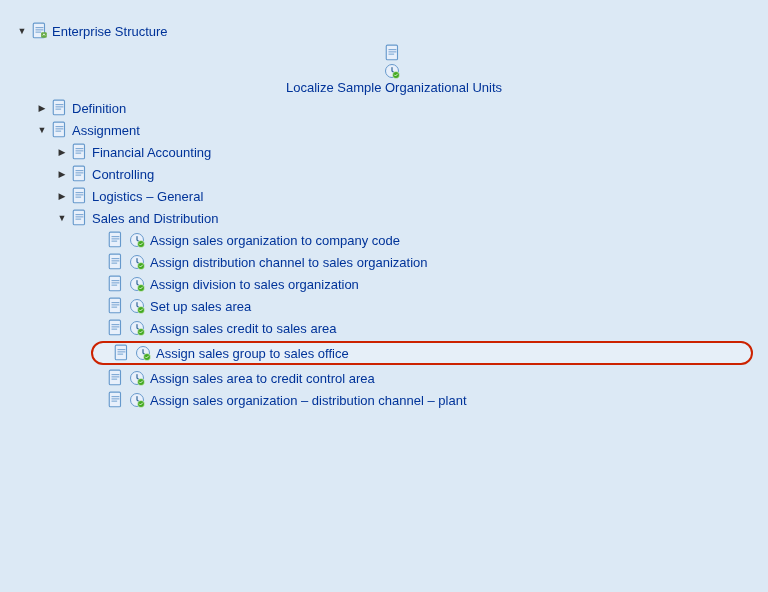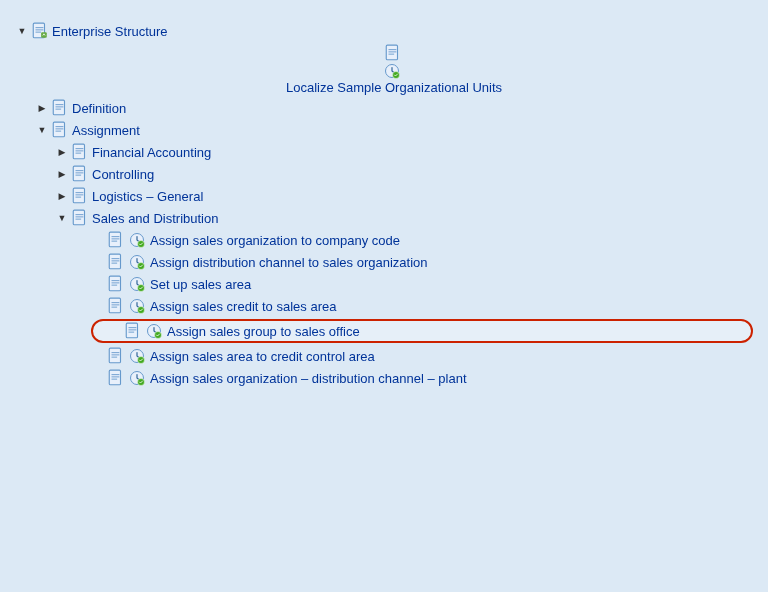--- a/index.html
+++ b/index.html
@@ -73,21 +73,21 @@
     }
     
     .clock-svg {
       width: 16px;
       height: 16px;
     }
     
     .highlighted-row {
       border: 2px solid #cc2200;
       border-radius: 12px;
-      padding: 1px 6px 1px 15px;
+      padding: 1px 6px 1px 4px;
       background: rgba(255,255,255,0.3);
     }
     .children {
       margin-left: 0;
     }
   </style>
 </head>
 <body>
 
 <div class="tree-container">
@@ -228,20 +228,38 @@
               <svg class="clock-svg" viewBox="0 0 16 16" fill="none" xmlns="http://www.w3.org/2000/svg">
                 <circle cx="8" cy="8" r="6.5" fill="#e8f0fb" stroke="#6699cc" stroke-width="1"></circle>
                 <path d="M8 4.5V8l2.5 2" stroke="#336699" stroke-width="1.2" stroke-linecap="round"></path>
                 <circle cx="12" cy="12" r="3.5" fill="#44aa22" stroke="white" stroke-width="0.5"></circle>
                 <path d="M10.5 12l1 1 2-2" stroke="white" stroke-width="0.8" fill="none" stroke-linecap="round"></path>
               </svg>
             </span>
             <span class="node-label">Assign distribution channel to sales organization</span>
           </div>
 
+          <div class="tree-row">
+            <span class="toggle-spacer"></span>
+            <span class="doc-icon">
+              <svg class="doc-svg" viewBox="0 0 14 16" fill="none" xmlns="http://www.w3.org/2000/svg">
+                <rect x="1" y="1" width="10" height="13" rx="1" fill="#e8f0fb" stroke="#6699cc" stroke-width="1"></rect>
+                <path d="M3 5h7M3 7h7M3 9h5" stroke="#6699cc" stroke-width="0.8"></path>
+              </svg>
+            </span>
+            <span class="clock-icon">
+              <svg class="clock-svg" viewBox="0 0 16 16" fill="none" xmlns="http://www.w3.org/2000/svg">
+                <circle cx="8" cy="8" r="6.5" fill="#e8f0fb" stroke="#6699cc" stroke-width="1"></circle>
+                <path d="M8 4.5V8l2.5 2" stroke="#336699" stroke-width="1.2" stroke-linecap="round"></path>
+                <circle cx="12" cy="12" r="3.5" fill="#44aa22" stroke="white" stroke-width="0.5"></circle>
+                <path d="M10.5 12l1 1 2-2" stroke="white" stroke-width="0.8" fill="none" stroke-linecap="round"></path>
+              </svg>
+            </span>
+            <span class="node-label">Assign division to sales organization</span>
+          </div>
 
           <div class="tree-row">
             <span class="toggle-spacer"></span>
             <span class="doc-icon">
               <svg class="doc-svg" viewBox="0 0 14 16" fill="none" xmlns="http://www.w3.org/2000/svg">
                 <rect x="1" y="1" width="10" height="13" rx="1" fill="#e8f0fb" stroke="#6699cc" stroke-width="1"></rect>
                 <path d="M3 5h7M3 7h7M3 9h5" stroke="#6699cc" stroke-width="0.8"></path>
               </svg>
             </span>
             <span class="clock-icon">

